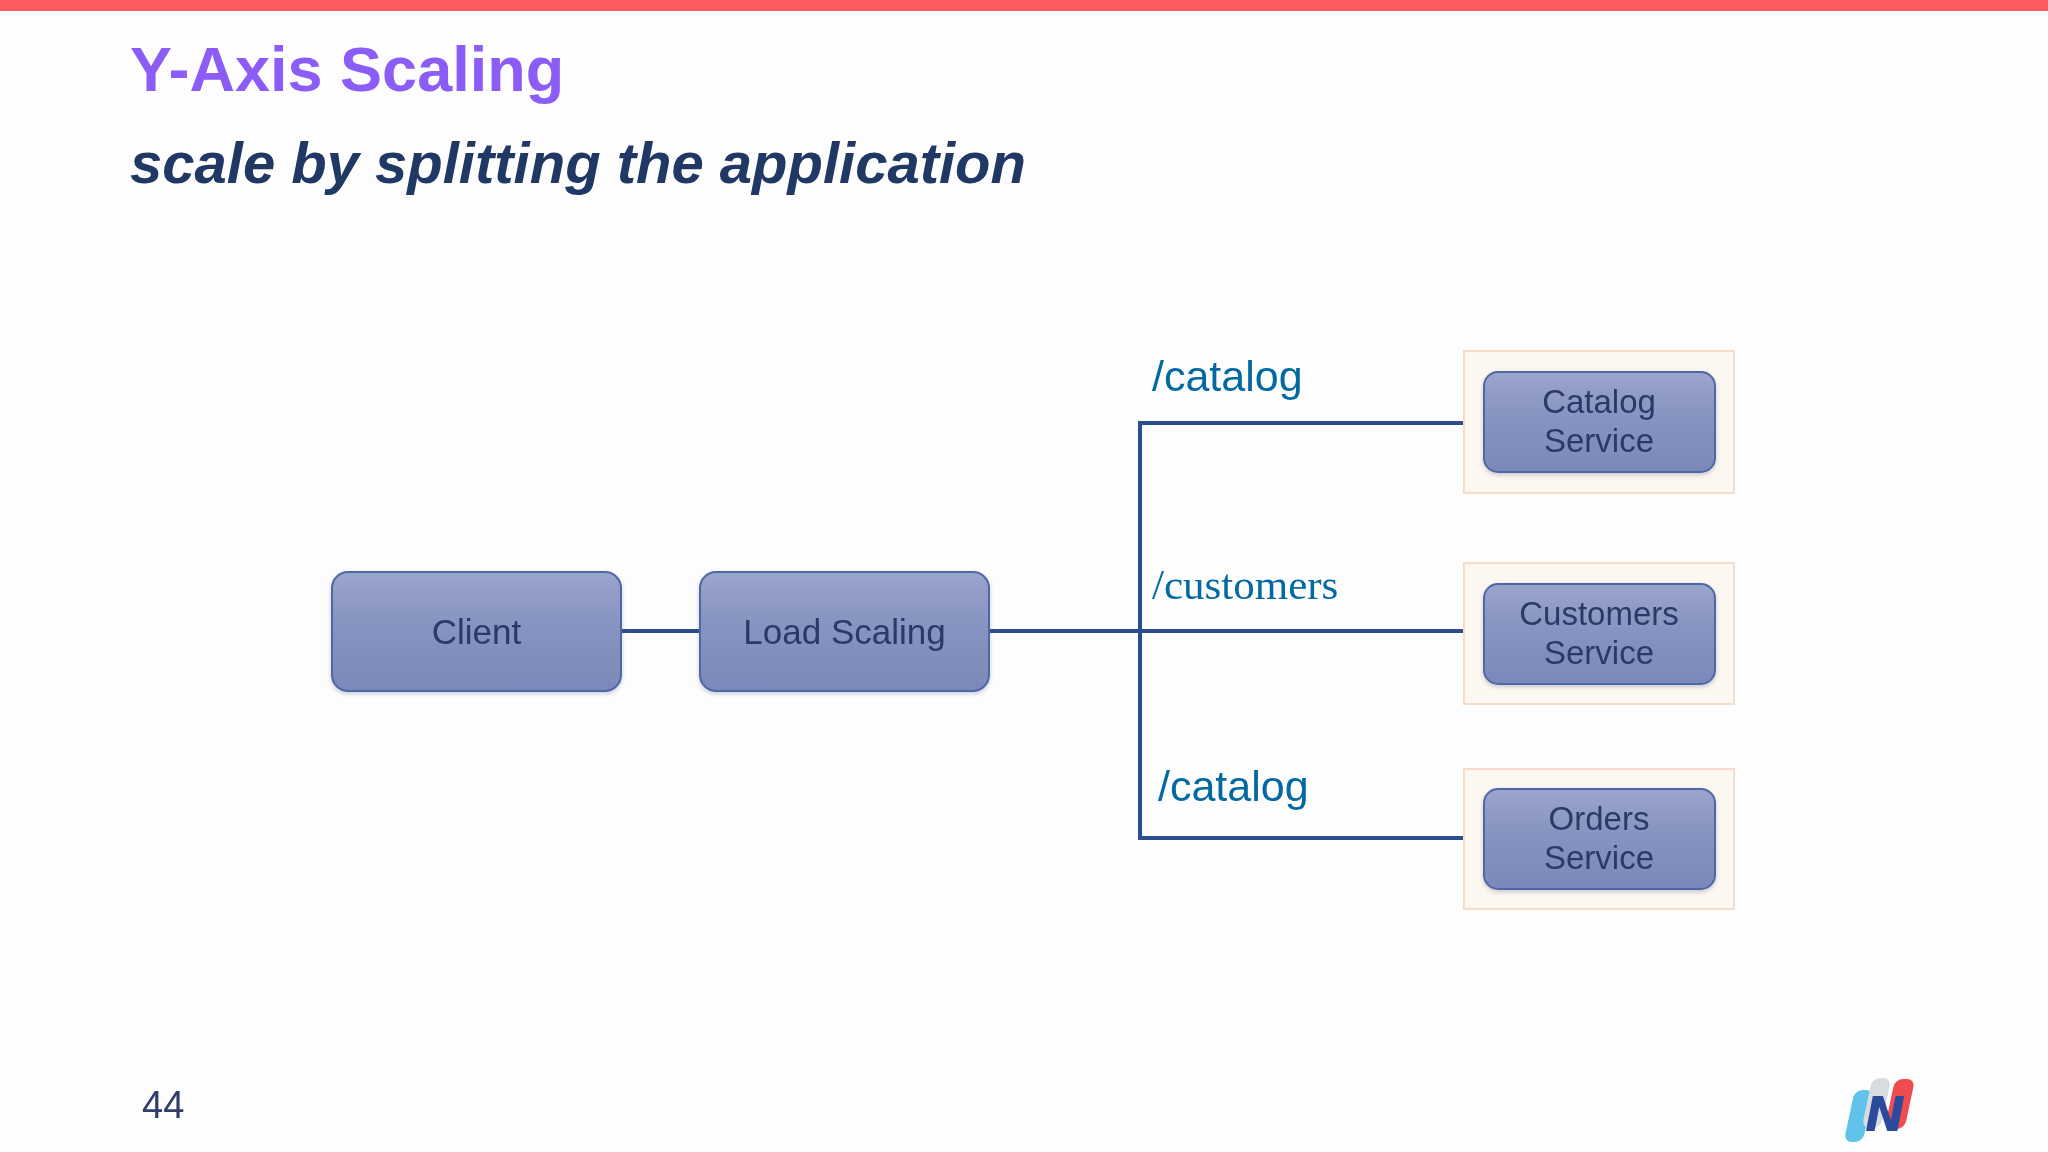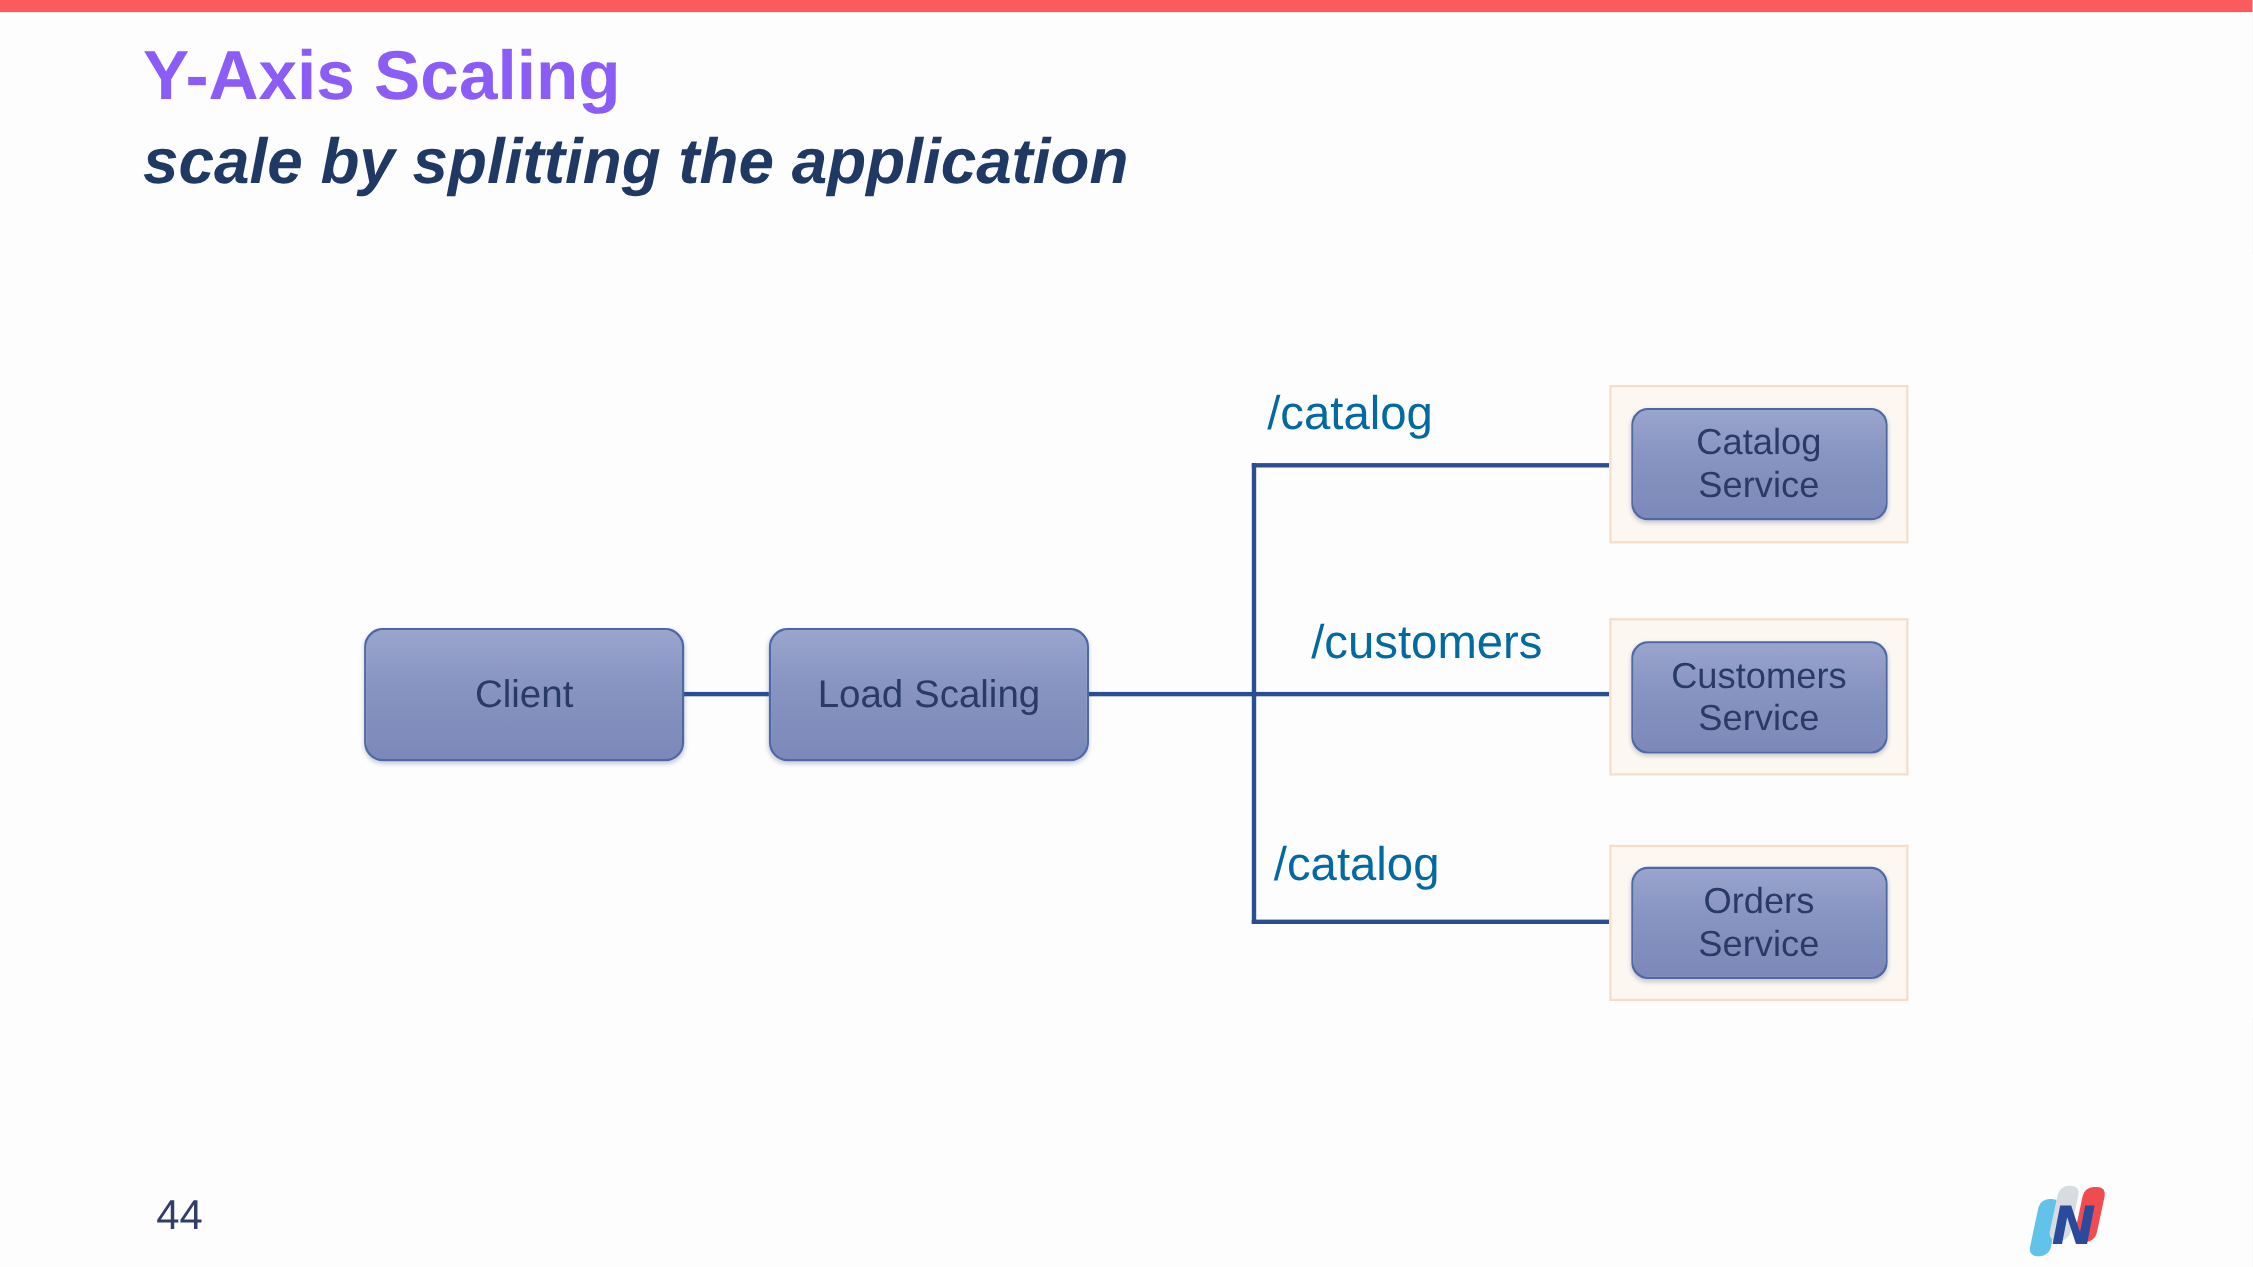--- a/index.html
+++ b/index.html
@@ -15,21 +15,21 @@
     width:2048px; height:11px;
     background:#fb5a5e;
   }
   .title-block { position:absolute; left:130px; top:30px; color:#1f3864; }
   .slide-title {
     font-size:63px; font-weight:700; line-height:1.25;
     color:#8b5cf6;
   }
   .slide-subtitle {
     font-size:58px; font-weight:700; font-style:italic; line-height:1.1;
-    margin-top:6px; color:#1f3864;
+    margin-top:22px; color:#1f3864;
   }
 
   
   .connector { position:absolute; background:#2b4e91; }
   .conn-client-lb { left:602px; top:629px; width:97px;  height:4px; }
   .conn-lb-main   { left:990px; top:629px; width:473px; height:4px; }
   .conn-trunk     { left:1138px; top:421px; width:4px;  height:419px; }
   .conn-catalog   { left:1138px; top:421px; width:325px; height:4px; }
   .conn-orders    { left:1138px; top:836px; width:325px; height:4px; }
 
@@ -44,21 +44,21 @@
   }
   .node-client { left:311px; top:571px; width:291px; height:121px;margin-left:20px; }
   .node-lb     { left:699px; top:571px; width:291px; height:121px; }
 
   
   .route-label {
     position:absolute; color:#0369a1; font-size:43px; line-height:1.05;
     white-space:nowrap;
   }
   .label-catalog   { left:1152px; top:354px; }
-  .label-customers { left:1192px; top:562px; }
+  .label-customers { left:1152px; top:562px;font-family:Liberation Serif, serif; }
   .label-orders    { left:1158px; top:764px; }
 
   
   .service-container {
     position:absolute; left:1463px; width:272px; box-sizing:border-box;
     background:#fdf7f1; border:2px solid #f5ddca;
     display:flex; align-items:center; justify-content:center;
   }
   .container-catalog   { top:350px; height:144px; }
   .container-customers { top:562px; height:143px; }

